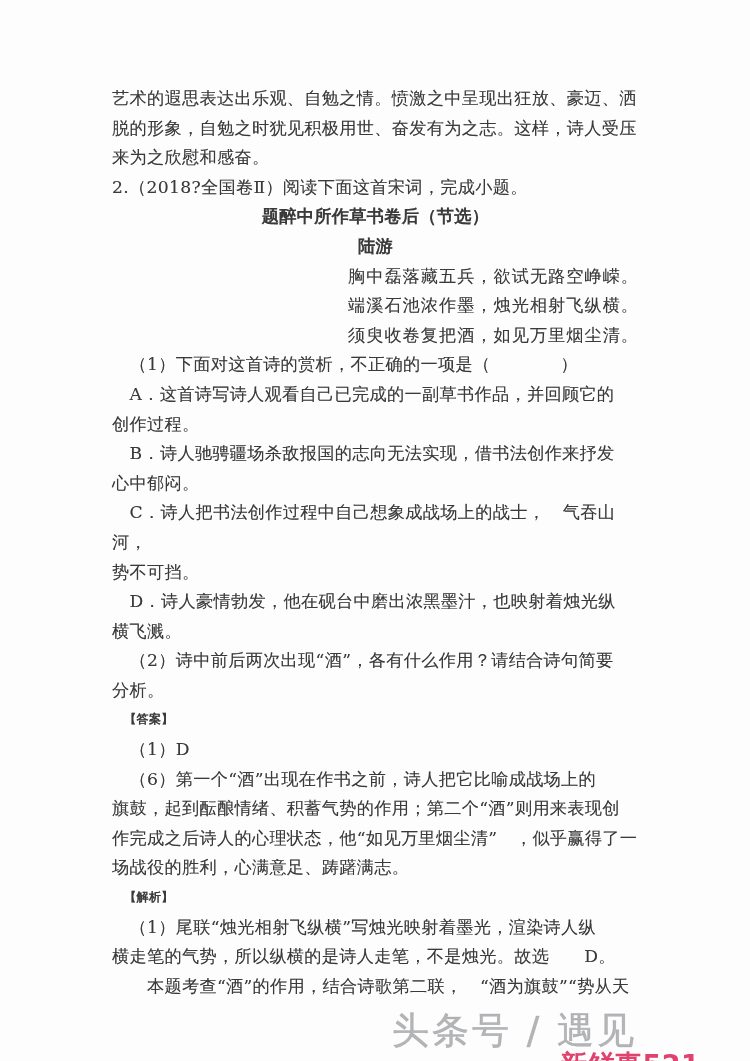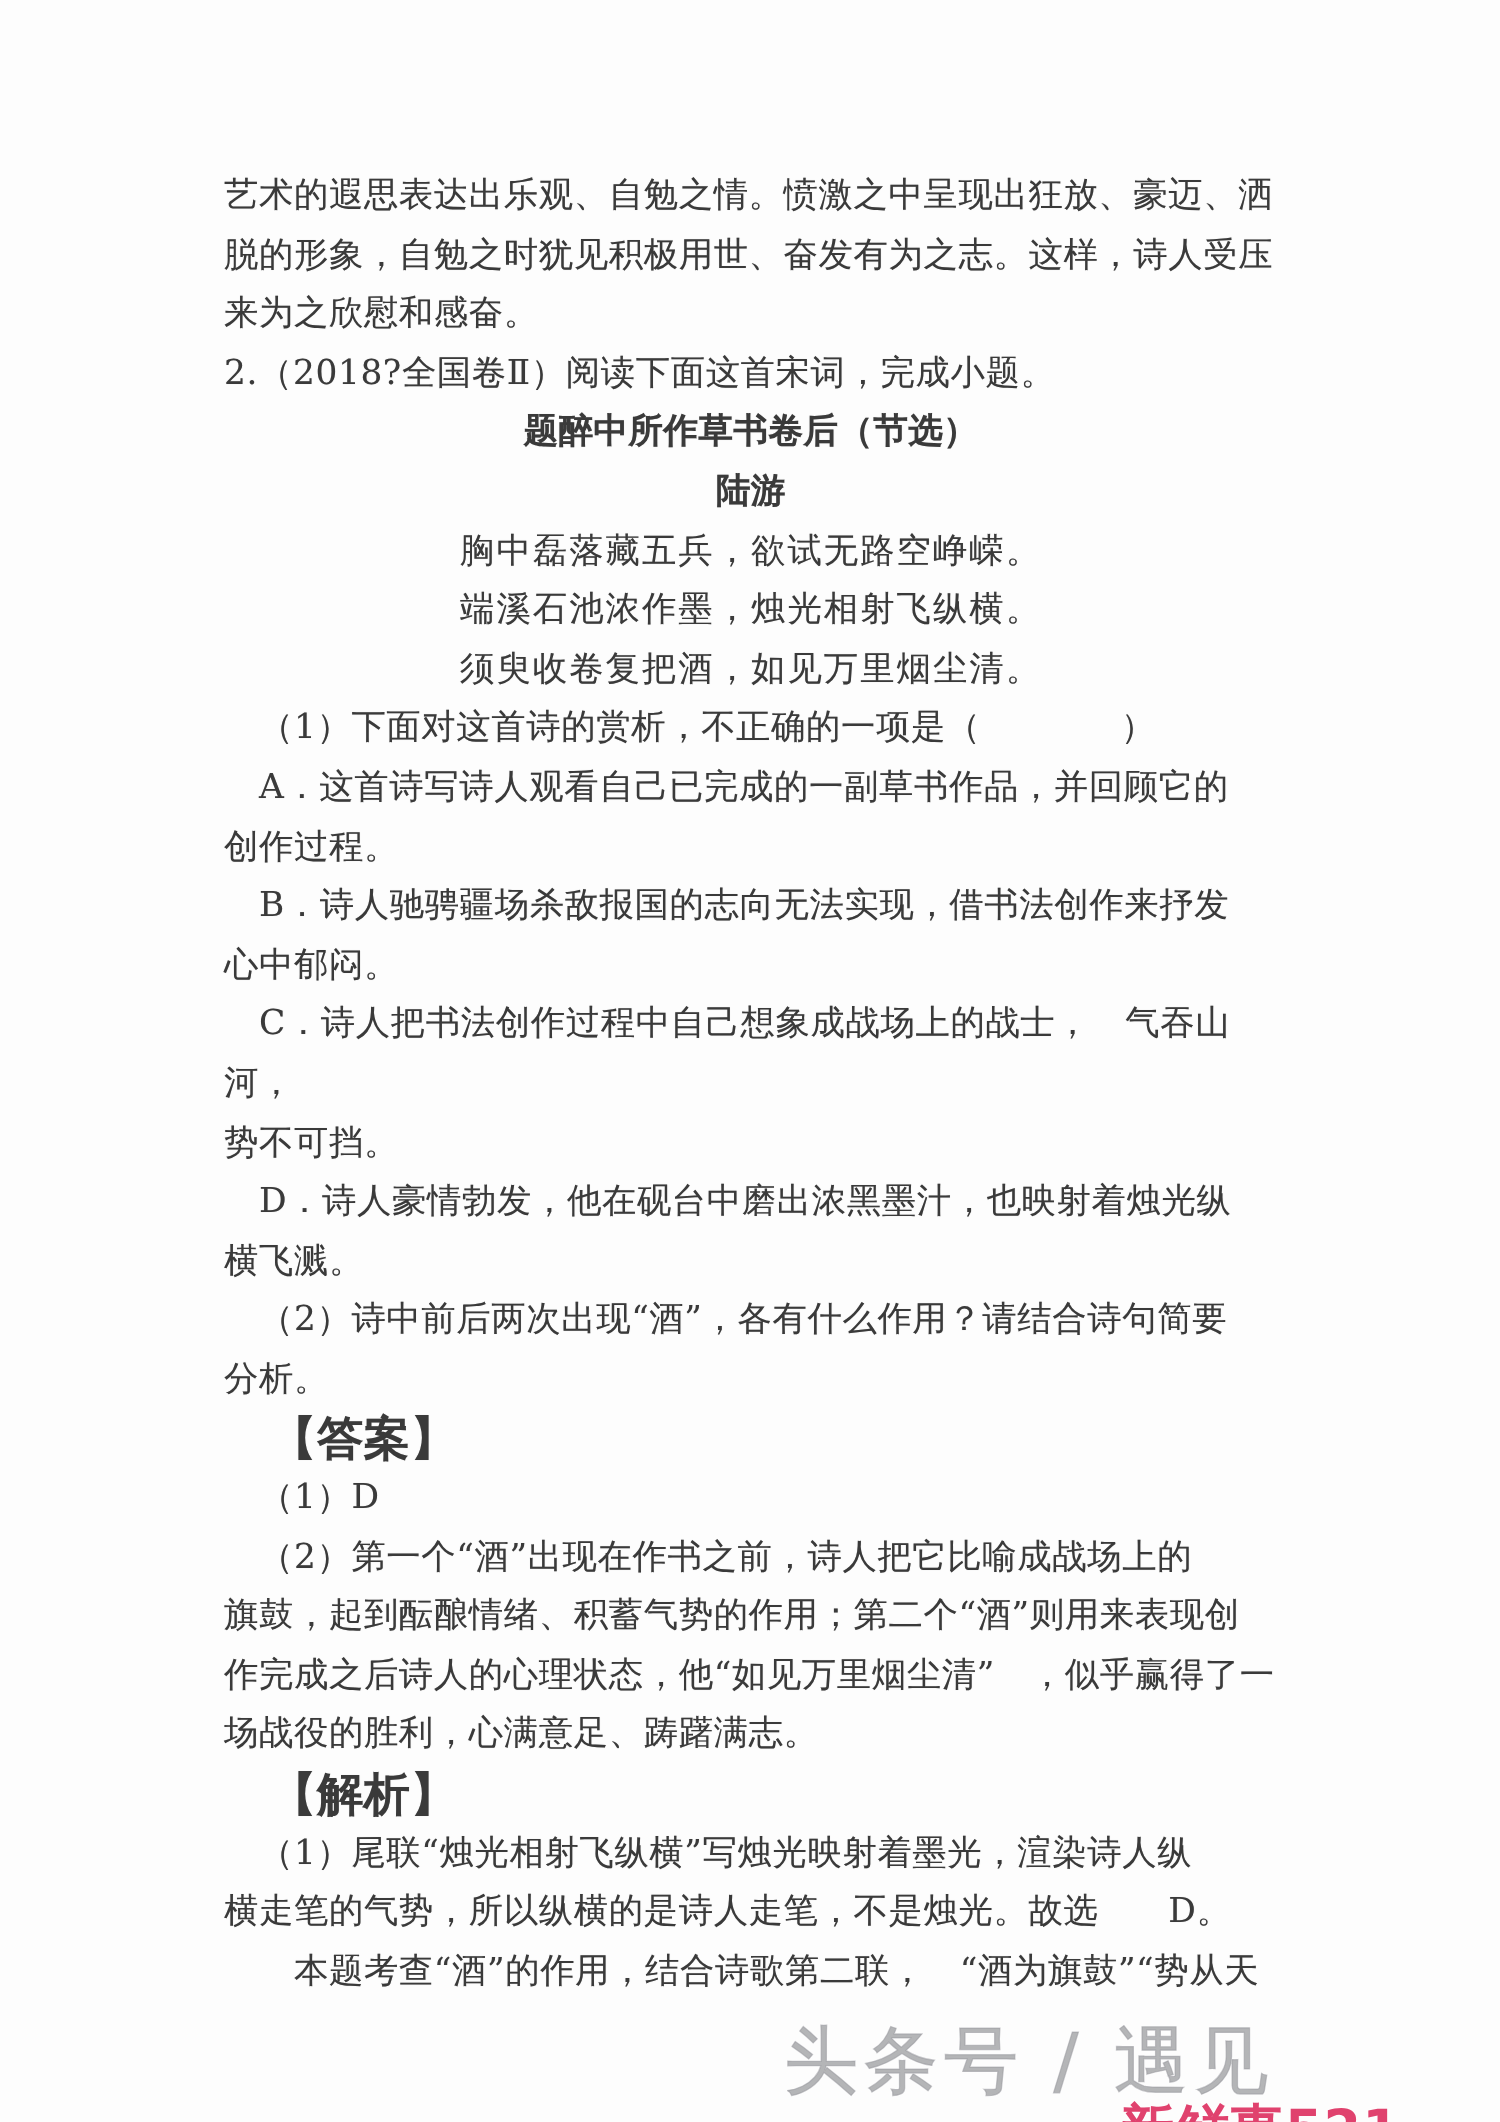--- a/index.html
+++ b/index.html
@@ -41,27 +41,27 @@
     white-space: pre-wrap;
     text-align: left;
     font-family: "DejaVu Serif", "Liberation Serif", serif;
   }
 
   .center {
     text-align: center;
     font-weight: bold;
   }
   .poem {
-    text-align: center;
+    text-align: right;
     letter-spacing: 1.0px;
   }
 
   .bracket-head {
     font-weight: bold;
-    font-size: 23px;
+    font-size: 12px;
   }
 
   
   #content .ln {
     text-shadow: 0 0 0.35px rgba(90,90,90,0.45);
   }
 
   
   #watermark {
     position: absolute;
@@ -123,21 +123,21 @@
     <div class="ln">　C．诗人把书法创作过程中自己想象成战场上的战士，　气吞山河，</div>
     <div class="ln">势不可挡。</div>
     <div class="ln">　D．诗人豪情勃发，他在砚台中磨出浓黑墨汁，也映射着烛光纵</div>
     <div class="ln">横飞溅。</div>
 
     <div class="ln">　（2）诗中前后两次出现“酒”，各有什么作用？请结合诗句简要</div>
     <div class="ln">分析。</div>
 
     <div class="ln bracket-head">　【答案】</div>
     <div class="ln">　（1）D</div>
-    <div class="ln">　（2）第一个“酒”出现在作书之前，诗人把它比喻成战场上的</div>
+    <div class="ln">　（6）第一个“酒”出现在作书之前，诗人把它比喻成战场上的</div>
     <div class="ln">旗鼓，起到酝酿情绪、积蓄气势的作用；第二个“酒”则用来表现创</div>
     <div class="ln">作完成之后诗人的心理状态，他“如见万里烟尘清”　，似乎赢得了一</div>
     <div class="ln">场战役的胜利，心满意足、踌躇满志。</div>
 
     <div class="ln bracket-head">　【解析】</div>
     <div class="ln">　（1）尾联“烛光相射飞纵横”写烛光映射着墨光，渲染诗人纵</div>
     <div class="ln">横走笔的气势，所以纵横的是诗人走笔，不是烛光。故选　　D。</div>
     <div class="ln">　　本题考查“酒”的作用，结合诗歌第二联，　“酒为旗鼓”“势从天</div>
 
   </div>

